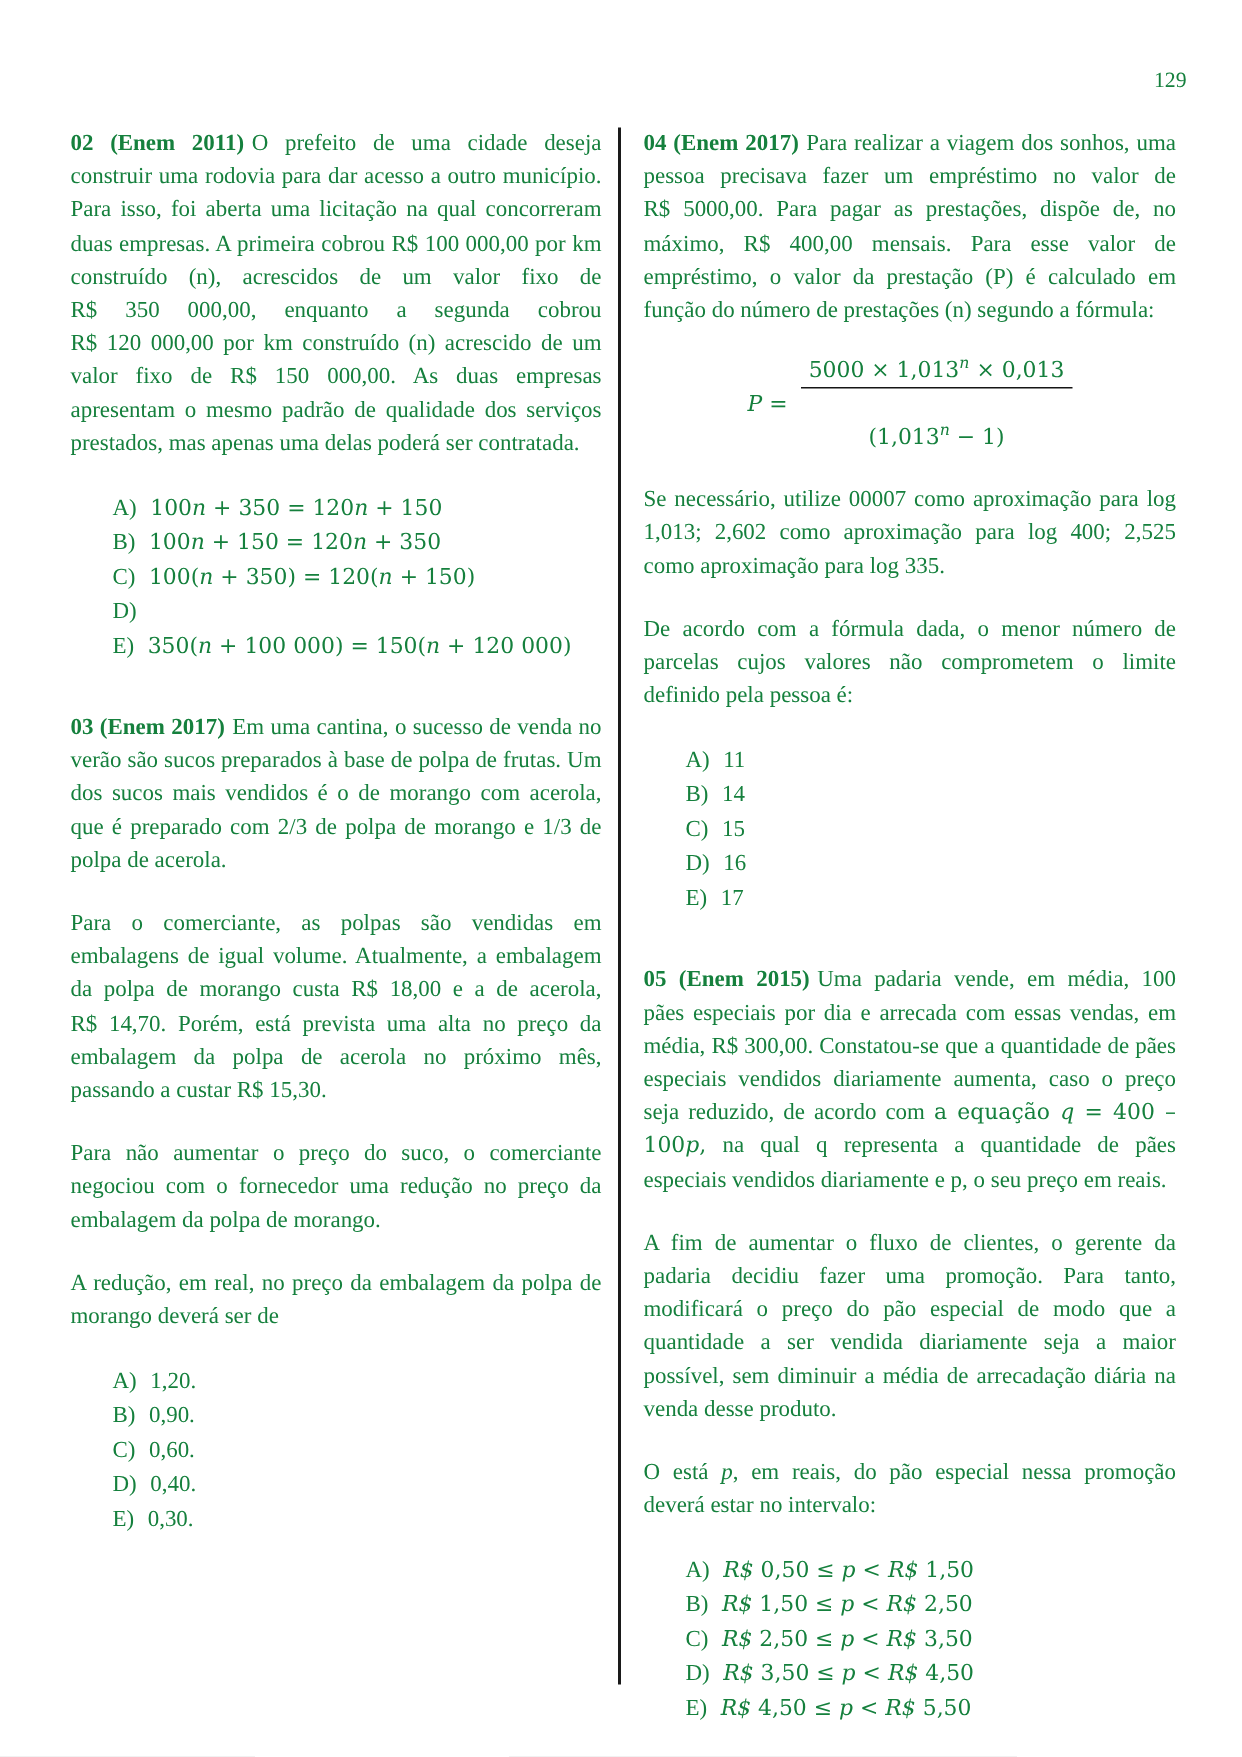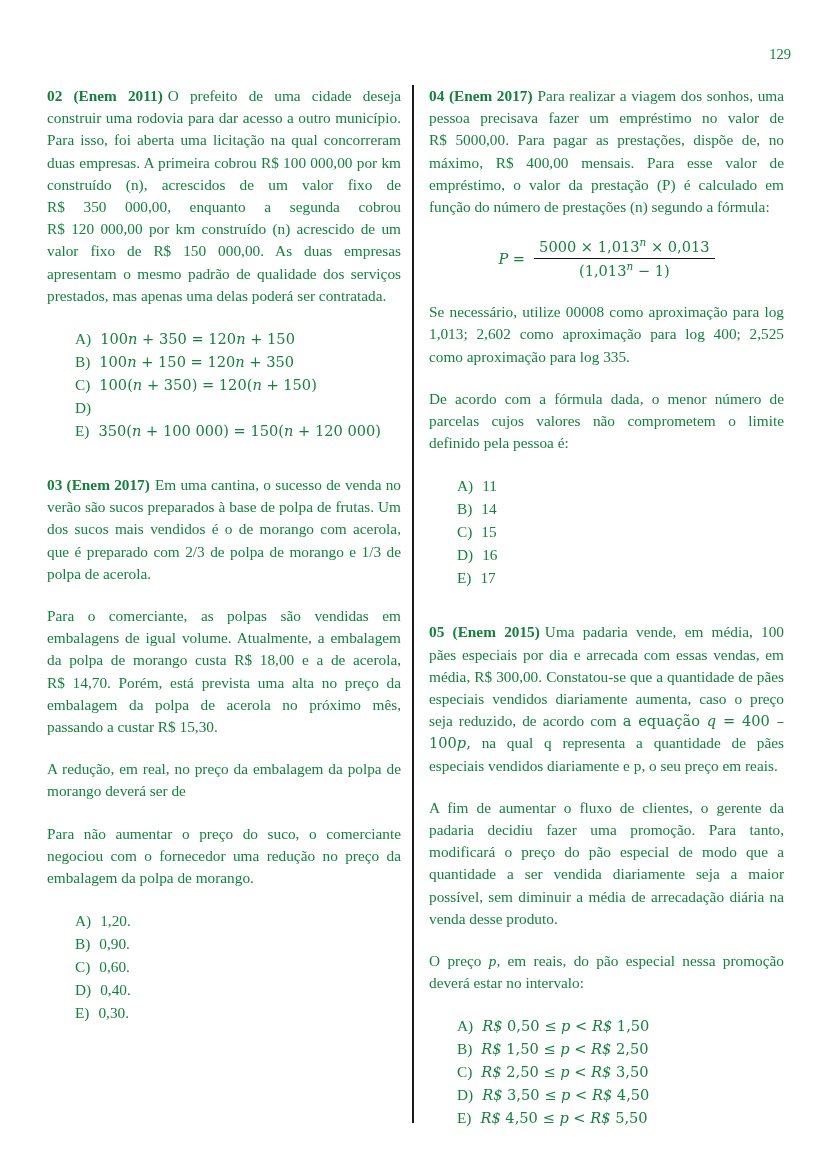--- a/index.html
+++ b/index.html
@@ -42,21 +42,21 @@
 
   .math { font-family:"DejaVu Serif", serif; font-size:14.6px; }
   .math sup { font-size:10.5px; line-height:0; }
 
   .formula {
     display:flex; align-items:center; justify-content:center;
     gap:9px;
     margin:4px 0 22px 0;
     font-size:15.5px;
   }
-  .frac { display:inline-flex; flex-direction:column; align-items:center; }
+  .frac { display:inline-flex; flex-direction:column; align-items:center;gap:21px; }
   .fnum { padding:0 5px 3px 5px; border-bottom:1.5px solid #151515; }
   .fden { padding-top:3px; }
 </style>
 </head>
 <body>
 
 <div class="page">
 
   <div class="page-number">129</div>
   <div class="divider"></div>
@@ -84,22 +84,22 @@
         <div class="opt">
           <span class="opt-label">E)</span>
           <span class="opt-text math"><span>350(</span><span style="font-style: italic;">n</span><span> + 100&nbsp;000) = 150(</span><span style="font-style: italic;">n</span><span> + 120&nbsp;000)</span></span>
         </div>
       </div>
     </section>
 
     <section class="question">
       <p class="para"><b class="qhead">03 (Enem 2017)</b><span>Em uma cantina, o sucesso de venda no verão são sucos preparados à base de polpa de frutas. Um dos sucos mais vendidos é o de morango com acerola, que é preparado com 2/3 de polpa de morango e 1/3 de polpa de acerola.</span></p>
       <p class="para">Para o comerciante, as polpas são vendidas em embalagens de igual volume. Atualmente, a embalagem da polpa de morango custa R$&nbsp;18,00 e a de acerola, R$&nbsp;14,70. Porém, está prevista uma alta no preço da embalagem da polpa de acerola no próximo mês, passando a custar R$&nbsp;15,30.</p>
+      <p class="para">Para não aumentar o preço do suco, o comerciante negociou com o fornecedor uma redução no preço da embalagem da polpa de morango.</p>
       <p class="para">A redução, em real, no preço da embalagem da polpa de morango deverá ser de</p>
-      <p class="para">Para não aumentar o preço do suco, o comerciante negociou com o fornecedor uma redução no preço da embalagem da polpa de morango.</p>
       <div class="options">
         <div class="opt">
           <span class="opt-label">A)</span>
           <span class="opt-text">1,20.</span>
         </div>
         <div class="opt">
           <span class="opt-label">B)</span>
           <span class="opt-text">0,90.</span>
         </div>
         <div class="opt">
@@ -123,21 +123,21 @@
 
     <section class="question">
       <p class="para"><b class="qhead">04 (Enem 2017)</b><span>Para realizar a viagem dos sonhos, uma pessoa precisava fazer um empréstimo no valor de R$&nbsp;5000,00. Para pagar as prestações, dispõe de, no máximo, R$&nbsp;400,00 mensais. Para esse valor de empréstimo, o valor da prestação (P) é calculado em função do número de prestações (n) segundo a fórmula:</span></p>
       <div class="formula">
         <span class="f-lhs math"><span style="font-style: italic;">P</span><span> =</span></span>
         <span class="frac">
           <span class="fnum math"><span>5000 × 1,013</span><sup style="font-style: italic;">n</sup><span> × 0,013</span></span>
           <span class="fden math"><span>(1,013</span><sup style="font-style: italic;">n</sup><span> − 1)</span></span>
         </span>
       </div>
-      <p class="para">Se necessário, utilize 00008 como aproximação para log 1,013; 2,602 como aproximação para log 400; 2,525 como aproximação para log 335.</p>
+      <p class="para">Se necessário, utilize 00007 como aproximação para log 1,013; 2,602 como aproximação para log 400; 2,525 como aproximação para log 335.</p>
       <p class="para">De acordo com a fórmula dada, o menor número de parcelas cujos valores não comprometem o limite definido pela pessoa é:</p>
       <div class="options">
         <div class="opt">
           <span class="opt-label">A)</span>
           <span class="opt-text">11</span>
         </div>
         <div class="opt">
           <span class="opt-label">B)</span>
           <span class="opt-text">14</span>
         </div>
@@ -152,21 +152,21 @@
         <div class="opt">
           <span class="opt-label">E)</span>
           <span class="opt-text">17</span>
         </div>
       </div>
     </section>
 
     <section class="question">
       <p class="para"><b class="qhead">05 (Enem 2015)</b><span>Uma padaria vende, em média, 100 pães especiais por dia e arrecada com essas vendas, em média, R$&nbsp;300,00. Constatou-se que a quantidade de pães especiais vendidos diariamente aumenta, caso o preço seja reduzido, de acordo com </span><span class="math"><span>a equação </span><span style="font-style: italic;">q</span><span> = 400 – 100</span><span style="font-style: italic;">p</span><span>,</span></span><span> na qual q representa a quantidade de pães especiais vendidos diariamente e p, o seu preço em reais.</span></p>
       <p class="para">A fim de aumentar o fluxo de clientes, o gerente da padaria decidiu fazer uma promoção. Para tanto, modificará o preço do pão especial de modo que a quantidade a ser vendida diariamente seja a maior possível, sem diminuir a média de arrecadação diária na venda desse produto.</p>
-      <p class="para"><span>O preço </span><span style="font-style: italic;">p</span><span>, em reais, do pão especial nessa promoção deverá estar no intervalo:</span></p>
+      <p class="para"><span>O está </span><span style="font-style: italic;">p</span><span>, em reais, do pão especial nessa promoção deverá estar no intervalo:</span></p>
       <div class="options">
         <div class="opt">
           <span class="opt-label">A)</span>
           <span class="opt-text math"><span style="font-style: italic;">R$</span><span>&nbsp;0,50 ≤ </span><span style="font-style: italic;">p</span><span> &lt; </span><span style="font-style: italic;">R$</span><span>&nbsp;1,50</span></span>
         </div>
         <div class="opt">
           <span class="opt-label">B)</span>
           <span class="opt-text math"><span style="font-style: italic;">R$</span><span>&nbsp;1,50 ≤ </span><span style="font-style: italic;">p</span><span> &lt; </span><span style="font-style: italic;">R$</span><span>&nbsp;2,50</span></span>
         </div>
         <div class="opt">

